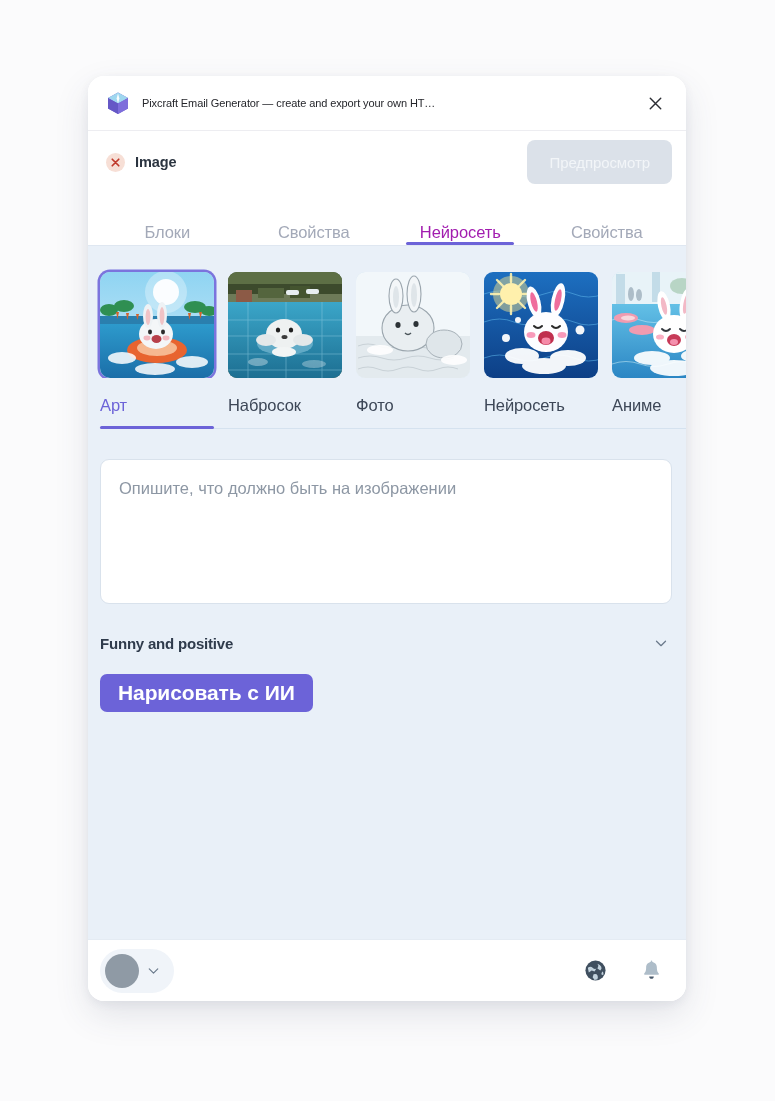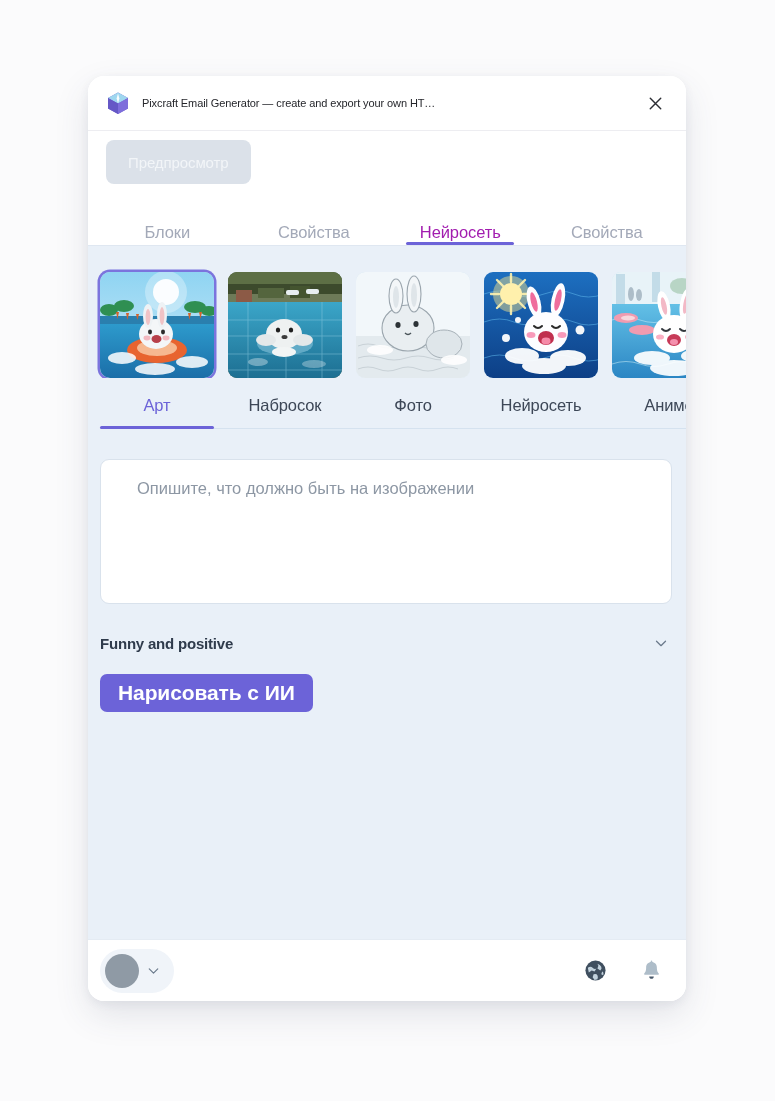--- a/index.html
+++ b/index.html
@@ -207,21 +207,21 @@
 
   .stylelabels {
     display: flex;
     gap: 14px;
     padding: 0 0 0 12px;
     margin-top: 18px;
     position: relative;
   }
   .stylelabel {
     flex: 0 0 114px;
-    text-align: center;
+    text-align: left;
     font-size: 16.5px;
     color: #3d4757;
     letter-spacing: -0.1px;
     padding-bottom: 14px;
     position: relative;
     cursor: pointer;
     white-space: nowrap;
   }
   .stylelabel.active { color: #6c63d8; }
   .stylelabel.active::after {
@@ -248,21 +248,21 @@
     padding: 30px 14px 0 12px;
   }
   .prompt {
     width: 100%;
     height: 145px;
     box-sizing: border-box;
     border: 1px solid #d9e2ec;
     border-radius: 9px;
     background: #fff;
     resize: none;
-    padding: 17px 36px;
+    padding: 17px 18px;
     font-size: 16.5px;
     font-family: "Liberation Sans", sans-serif;
     color: #2b3440;
     outline: none;
     line-height: 1.4;
   }
   .prompt::placeholder { color: #8d97a4; }
 
   
   .mood {
@@ -371,20 +371,28 @@
       </div>
       <div class="title-text">Pixcraft Email Generator — create and export your own HT…</div>
       <div class="close-btn">
         <svg viewBox="0 0 20 20" width="19" height="19">
           <path d="M4.5 4.5 L15.5 15.5 M15.5 4.5 L4.5 15.5" stroke="#2b2d33" stroke-width="1.5" stroke-linecap="round" fill="none"></path>
         </svg>
       </div>
     </div>
 
     <div class="subheader">
+      <div class="obj-chip">
+        <span class="x-badge">
+          <svg viewBox="0 0 16 16" width="13" height="13">
+            <path d="M4 4 L12 12 M12 4 L4 12" stroke="#c0392b" stroke-width="2.1" stroke-linecap="round" fill="none"></path>
+          </svg>
+        </span>
+        <span class="obj-label">Image</span>
+      </div>
       <button class="preview-btn">Предпросмотр</button>
     </div>
 
     <div class="maintabs">
       <div class="maintab">
         <span>Блоки</span>
       </div>
       <div class="maintab">
         <span>Свойства</span>
       </div>

